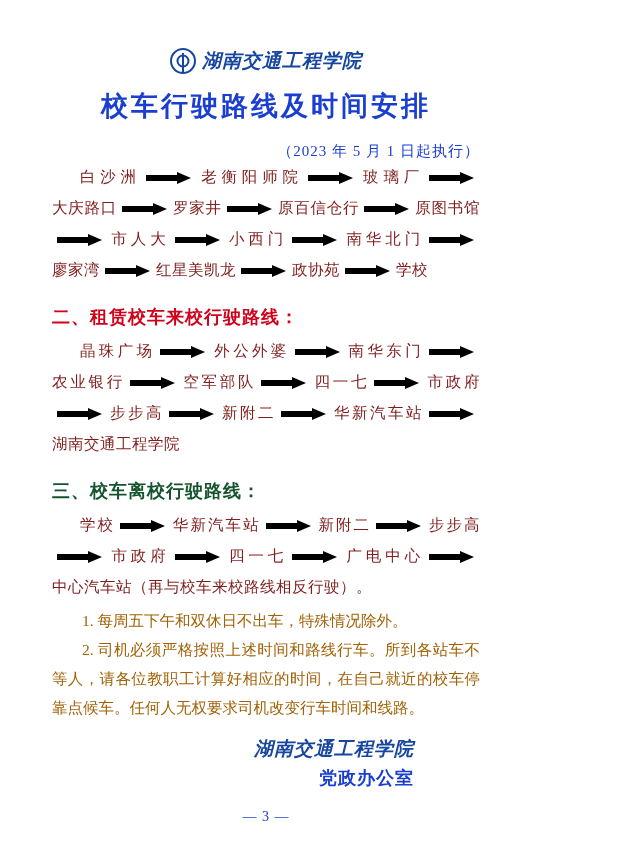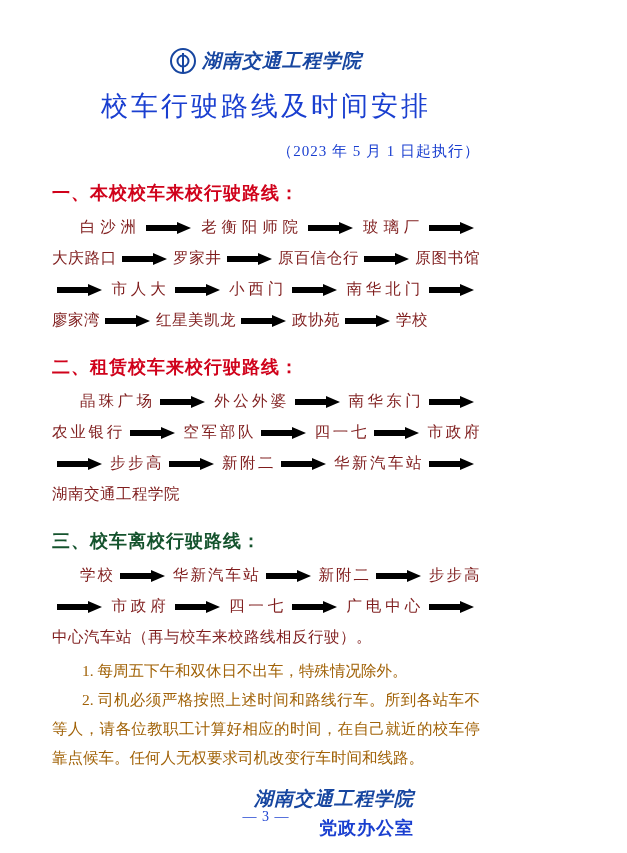--- a/index.html
+++ b/index.html
@@ -69,21 +69,21 @@
     font-weight: bold;
     font-style: italic;
     letter-spacing: 1px;
     color: #1746a0;
     white-space: nowrap;
   }
 
   .doc-title {
     text-align: center;
     font-size: 27px;
-    font-weight: normal;
+    font-weight: bold;
     letter-spacing: 3px;
     color: #1a3fd0;
     margin: 14px 0 0 0;
     font-family: "Liberation Sans", "DejaVu Sans", sans-serif;
   }
   .doc-subtitle {
     text-align: right;
     font-size: 15px;
     color: #1a3fd0;
     margin: 18px 0 0 0;
@@ -190,21 +190,20 @@
 <div class="page">
 
   <div class="logo-row">
     <span class="logo-seal"></span>
     <span class="logo-text">湖南交通工程学院</span>
   </div>
 
   <h1 class="doc-title">校车行驶路线及时间安排</h1>
   <div class="doc-subtitle">（2023 年 5 月 1 日起执行）</div>
 
-  <div class="section-heading red">一、本校校车来校行驶路线：</div>
   <div class="route indent" id="route-0"><span class="node">白沙洲</span><span class="arrow"><span class="shaft"></span><span class="head"></span></span><span class="node">老衡阳师院</span><span class="arrow"><span class="shaft"></span><span class="head"></span></span><span class="node">玻璃厂</span><span class="arrow"><span class="shaft"></span><span class="head"></span></span><span class="node">大庆路口</span><span class="arrow"><span class="shaft"></span><span class="head"></span></span><span class="node">罗家井</span><span class="arrow"><span class="shaft"></span><span class="head"></span></span><span class="node">原百信仓行</span><span class="arrow"><span class="shaft"></span><span class="head"></span></span><span class="node">原图书馆</span><span class="arrow"><span class="shaft"></span><span class="head"></span></span><span class="node">市人大</span><span class="arrow"><span class="shaft"></span><span class="head"></span></span><span class="node">小西门</span><span class="arrow"><span class="shaft"></span><span class="head"></span></span><span class="node">南华北门</span><span class="arrow"><span class="shaft"></span><span class="head"></span></span><span class="node">廖家湾</span><span class="arrow"><span class="shaft"></span><span class="head"></span></span><span class="node">红星美凯龙</span><span class="arrow"><span class="shaft"></span><span class="head"></span></span><span class="node">政协苑</span><span class="arrow"><span class="shaft"></span><span class="head"></span></span><span class="node">学校</span></div>
 
   <div class="section-heading red">二、租赁校车来校行驶路线：</div>
   <div class="route indent" id="route-1"><span class="node">晶珠广场</span><span class="arrow"><span class="shaft"></span><span class="head"></span></span><span class="node">外公外婆</span><span class="arrow"><span class="shaft"></span><span class="head"></span></span><span class="node">南华东门</span><span class="arrow"><span class="shaft"></span><span class="head"></span></span><span class="node">农业银行</span><span class="arrow"><span class="shaft"></span><span class="head"></span></span><span class="node">空军部队</span><span class="arrow"><span class="shaft"></span><span class="head"></span></span><span class="node">四一七</span><span class="arrow"><span class="shaft"></span><span class="head"></span></span><span class="node">市政府</span><span class="arrow"><span class="shaft"></span><span class="head"></span></span><span class="node">步步高</span><span class="arrow"><span class="shaft"></span><span class="head"></span></span><span class="node">新附二</span><span class="arrow"><span class="shaft"></span><span class="head"></span></span><span class="node">华新汽车站</span><span class="arrow"><span class="shaft"></span><span class="head"></span></span><span class="node">湖南交通工程学院</span></div>
 
   <div class="section-heading blue">三、校车离校行驶路线：</div>
   <div class="route indent" id="route-2"><span class="node">学校</span><span class="arrow"><span class="shaft"></span><span class="head"></span></span><span class="node">华新汽车站</span><span class="arrow"><span class="shaft"></span><span class="head"></span></span><span class="node">新附二</span><span class="arrow"><span class="shaft"></span><span class="head"></span></span><span class="node">步步高</span><span class="arrow"><span class="shaft"></span><span class="head"></span></span><span class="node">市政府</span><span class="arrow"><span class="shaft"></span><span class="head"></span></span><span class="node">四一七</span><span class="arrow"><span class="shaft"></span><span class="head"></span></span><span class="node">广电中心</span><span class="arrow"><span class="shaft"></span><span class="head"></span></span><span class="node">中心汽车站</span><span>（再与校车来校路线相反行驶）。</span></div>
 
   <div class="note-list">
     <div class="note-item">1. 每周五下午和双休日不出车，特殊情况除外。</div>

